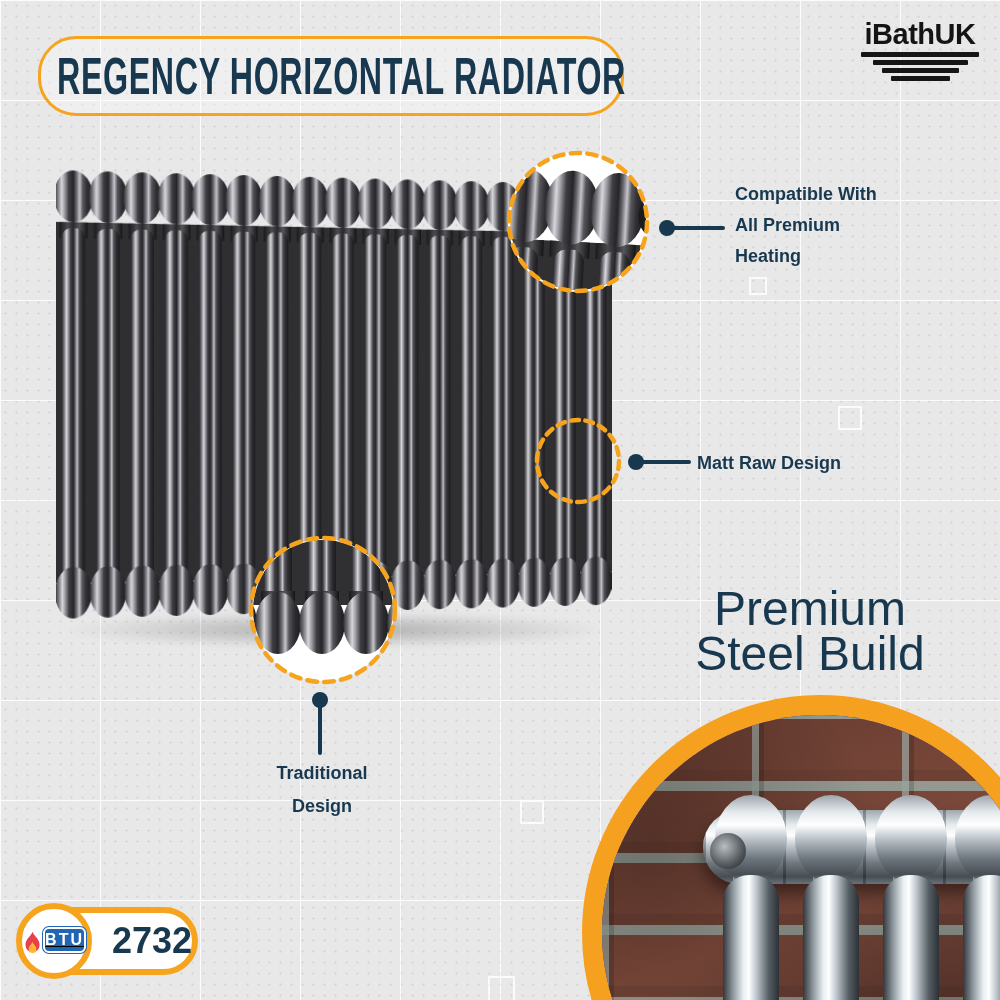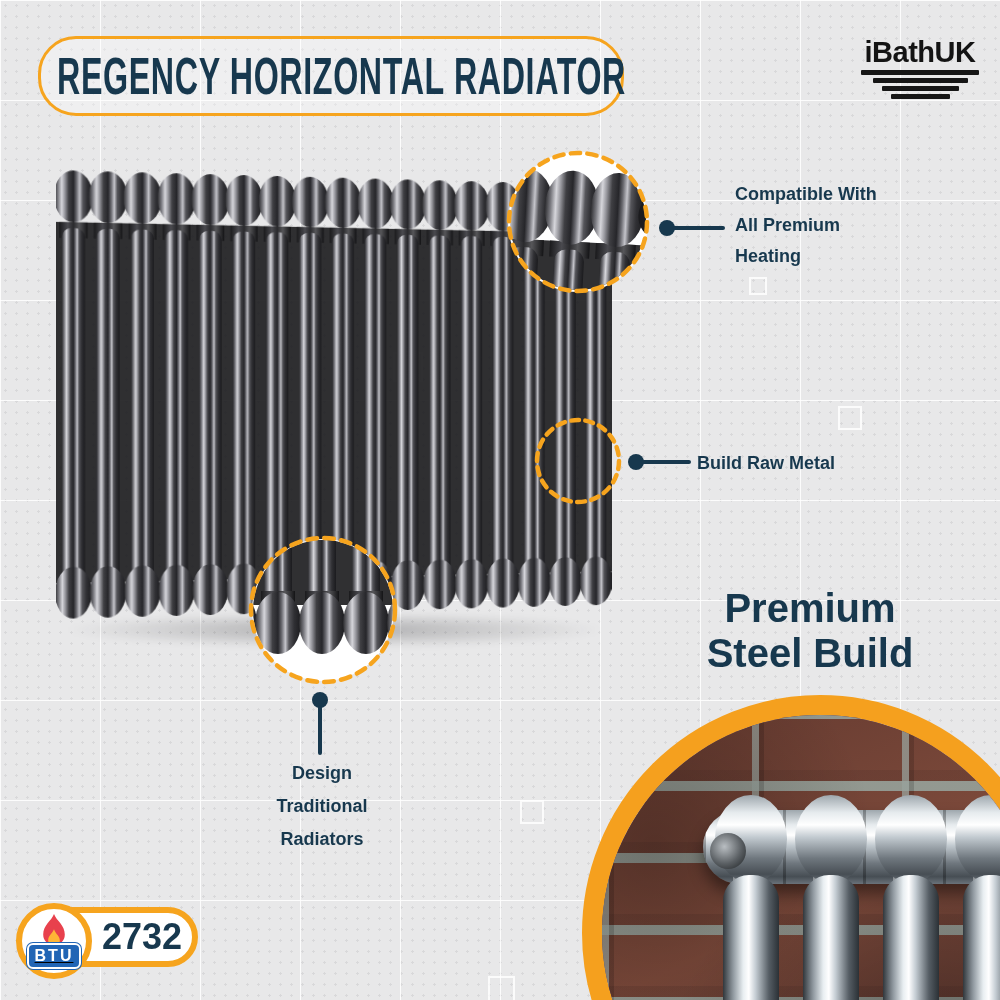--- a/index.html
+++ b/index.html
@@ -20,21 +20,21 @@
   .sq{position:absolute;border:2px solid rgba(255,255,255,.8);}
 
   
   #banner{left:38px;top:36px;width:580px;height:74px;border:3px solid var(--orange);
           border-radius:38px;background:rgba(255,255,255,.32);}
   #title{left:16px;top:50%;transform:translateY(-50%) scaleX(.62);transform-origin:0 50%;
          white-space:nowrap;font-size:52px;font-weight:700;letter-spacing:1px;color:var(--navy);}
 
   
   #logo{left:845px;top:18px;width:150px;text-align:center;color:#141414;}
-  #logo-text{font-size:29px;font-weight:700;letter-spacing:-.5px;line-height:32px;margin-top:18px;}
+  #logo-text{font-size:29px;font-weight:700;letter-spacing:-.5px;line-height:32px;}
   .logo-bar{height:5px;background:#161616;border-radius:1px;margin:3px auto 0;}
   #bar1{width:118px;margin-top:2px;}
   #bar2{width:95px;}
   #bar3{width:77px;}
   #bar4{width:59px;}
 
   
   #rad-wrap{left:56px;top:168px;width:600px;height:464px;
             transform:perspective(1200px) rotateY(8deg);transform-origin:0 50%;}
   #rad-wrap svg{width:100%;height:100%;display:block;}
@@ -46,30 +46,30 @@
   .ring{position:absolute;}
   
   .dot{position:absolute;width:16px;height:16px;border-radius:50%;background:var(--navy);}
   .cline{position:absolute;background:var(--navy);border-radius:2px;}
 
   
   .callout-label{position:absolute;color:var(--navy);font-weight:700;font-size:18px;line-height:31px;white-space:nowrap;}
   #lbl-traditional{text-align:center;line-height:33px;white-space:normal;}
 
   #premium{left:648px;top:586px;width:324px;text-align:center;color:var(--navy);
-           font-size:40px;font-weight:700;line-height:45px;}
-
-  
-  #btu-pill{left:22px;top:907px;width:176px;height:60px;box-sizing:border-box;
+           font-size:48px;font-weight:400;line-height:45px;}
+
+  
+  #btu-pill{left:22px;top:907px;width:176px;height:68px;box-sizing:border-box;
      background:#fff;border:6px solid var(--orange);border-radius:34px;
-     display:flex;align-items:center;justify-content:flex-start;padding-left:74px;}
+     display:flex;align-items:center;justify-content:flex-end;padding-left:74px;}
   #btu-value{color:var(--navy);font-size:36px;font-weight:700;letter-spacing:0;}
   #btu-circle{left:16px;top:903px;width:76px;height:76px;box-sizing:border-box;background:#fff;
-     border:6px solid var(--orange);border-radius:50%;display:flex;flex-direction:column;
-     align-items:center;justify-content:flex-start;padding-top:4px;text-decoration:underline;}
+     border:6px solid var(--orange);border-radius:50%;display:flex;flex-direction:row;
+     align-items:center;justify-content:flex-end;padding-top:4px;text-decoration:underline;}
   #btu-box{width:54px;height:26px;background:#2165B5;border:2px solid #fff;border-radius:6px;
      box-sizing:border-box;color:#fff;font-size:16px;font-weight:700;letter-spacing:2px;
      display:flex;align-items:center;justify-content:center;margin-top:-6px;
      box-shadow:0 0 0 1px #2165B5;}
 
   
   #inset{left:582px;top:695px;width:476px;height:476px;box-sizing:border-box;
      border:20px solid var(--orange2);border-radius:50%;overflow:hidden;}
   #brick{position:absolute;inset:0;background-color:#6f4337;
      background-image:
@@ -281,26 +281,25 @@
 
   <div class="dot" style="left:312px;top:692px"></div>
   <div class="cline" style="left:318px;top:705px;width:4px;height:50px"></div>
 
   <div class="callout-label" style="left:735px;top:179px">
     <div>Compatible With</div>
     <div>All Premium</div>
     <div>Heating</div>
   </div>
 
-  <div class="callout-label" style="left:697px;top:448px">Build Raw Metal</div>
+  <div class="callout-label" style="left:697px;top:448px">Matt Raw Design</div>
 
   <div class="callout-label" id="lbl-traditional" style="left:222px;top:757px;width:200px">
+    <div>Traditional</div>
     <div>Design</div>
-    <div>Traditional</div>
-    <div>Radiators</div>
   </div>
 
   <div id="premium" class="abs">
     <div>Premium</div>
     <div>Steel Build</div>
   </div>
 
   <div id="inset" class="abs">
     <div id="brick"></div>
     <div id="iheader" class="imetalV"></div>

